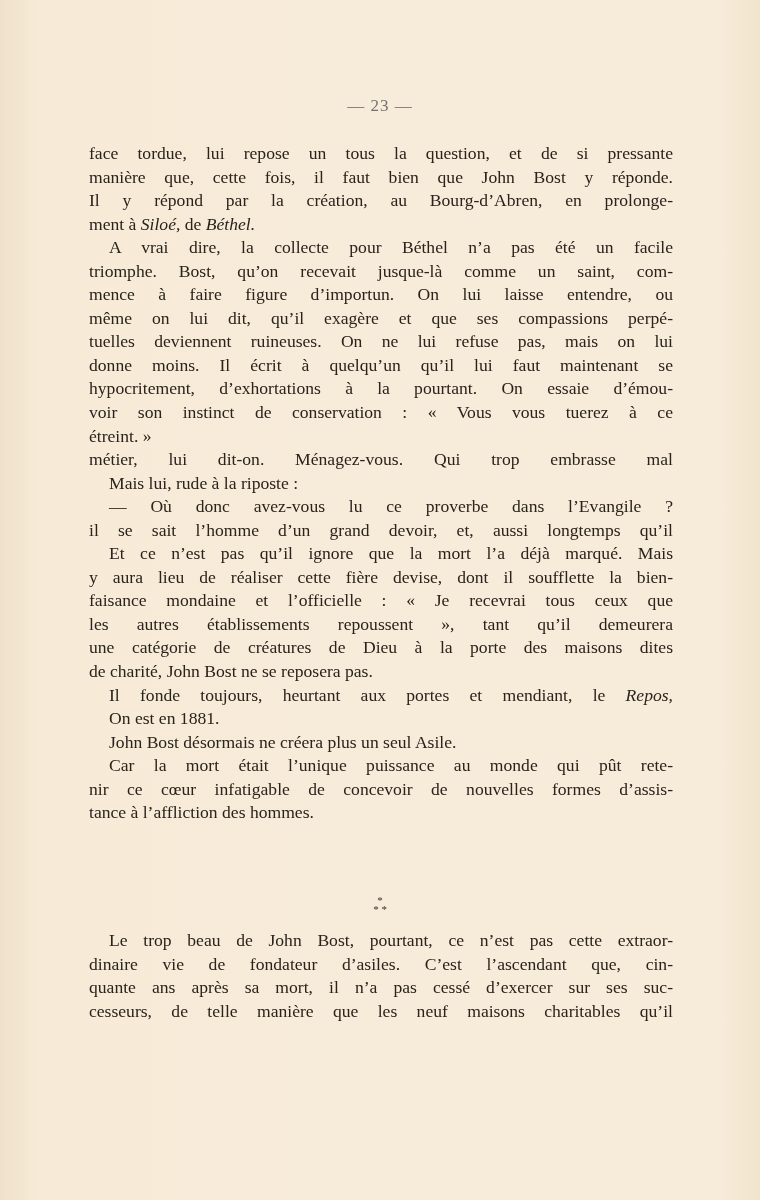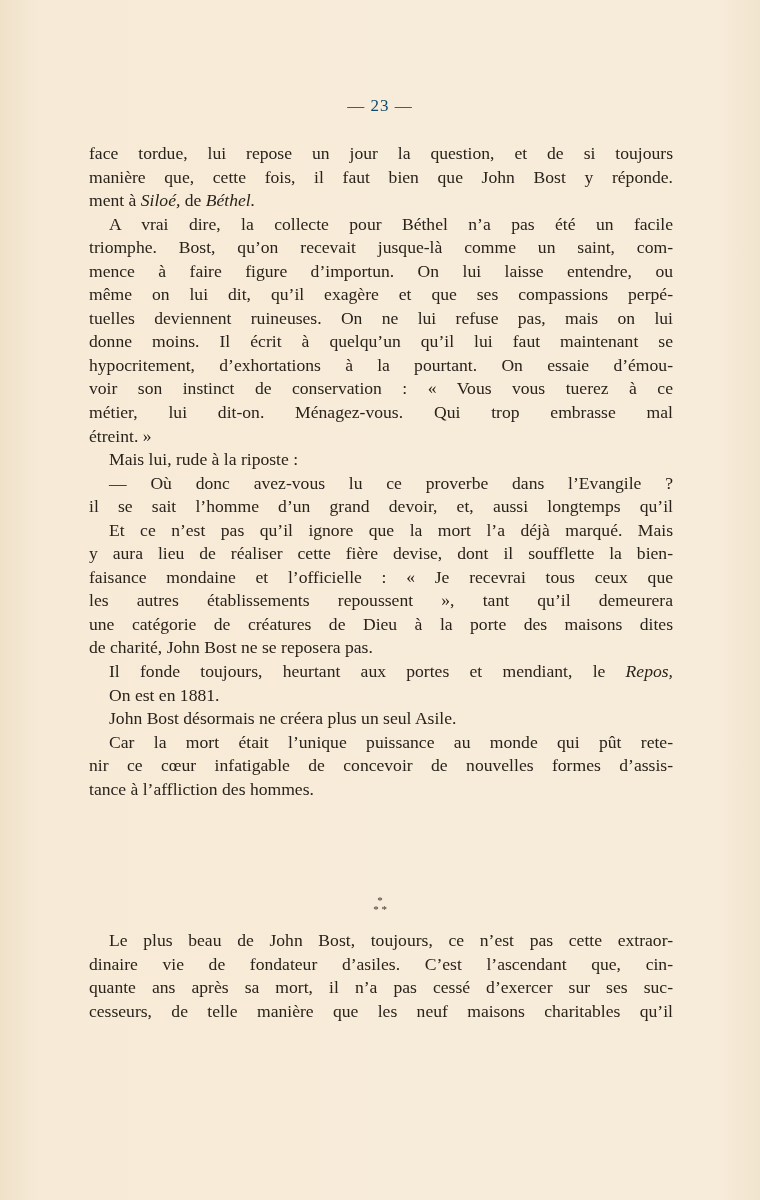--- a/index.html
+++ b/index.html
@@ -6,21 +6,21 @@
     body {
       width: 760px; height: 1200px; overflow: hidden;
       background: #f6ead6;
       background-image: linear-gradient(90deg, #efe1c9 0px, #f7ebd8 40px, #f7ecda 720px, #f1e4cd 760px);
       font-family: "Liberation Serif", "DejaVu Serif", serif;
       color: #2a231c;
       position: relative;
     }
     .page-number {
       position: absolute; top: 96px; left: 0; width: 760px;
-      text-align: center; font-size: 17px; letter-spacing: 1px; color: #0c4a6e;
+      text-align: center; font-size: 17px; letter-spacing: 1px; color: #737373;
     }
     .text-block {
       position: absolute; top: 142px; left: 89px; width: 584px;
       font-size: 17.6px; line-height: 23.55px;
     }
     .line { display: block; white-space: nowrap; text-align: justify; text-align-last: justify; height: 23.55px; }
     .line.last { text-align-last: left; }
     .line.indent { padding-left: 20px; }
     i { font-style: italic; margin-top: 17px; }
     .asterism { position: absolute; top: 896px; left: 0; width: 760px; text-align: center; font-size: 11px; line-height: 9px; color: #3a322a; }
@@ -29,35 +29,36 @@
       font-size: 17.6px; line-height: 23.55px;
     }
   </style>
 </head>
 <body>
 
 <div class="page-number">— 23 —</div>
 
 <div class="text-block" id="block1">
     <div>
-      <span class="line"><span>face tordue, lui repose un jour la question, et de si toujours</span></span>
+      <span class="line"><span>face tordue, lui repose un tous la question, et de si pressante</span></span>
       <span class="line"><span>manière que, cette fois, il faut bien que John Bost y réponde.</span></span>
+      <span class="line"><span>Il y répond par la création, au Bourg-d’Abren, en prolonge-</span></span>
       <span class="line last"><span>ment à </span><i>Siloé,</i><span> de </span><i>Béthel.</i></span>
     </div>
     <div>
       <span class="line indent"><span>A vrai dire, la collecte pour Béthel n’a pas été un facile</span></span>
       <span class="line"><span>triomphe. Bost, qu’on recevait jusque-là comme un saint, com-</span></span>
       <span class="line"><span>mence à faire figure d’importun. On lui laisse entendre, ou</span></span>
       <span class="line"><span>même on lui dit, qu’il exagère et que ses compassions perpé-</span></span>
       <span class="line"><span>tuelles deviennent ruineuses. On ne lui refuse pas, mais on lui</span></span>
       <span class="line"><span>donne moins. Il écrit à quelqu’un qu’il lui faut maintenant se</span></span>
       <span class="line"><span>hypocritement, d’exhortations à la pourtant. On essaie d’émou-</span></span>
       <span class="line"><span>voir son instinct de conservation : « Vous vous tuerez à ce</span></span>
+      <span class="line last"><span>étreint. »</span></span>
       <span class="line"><span>métier, lui dit-on. Ménagez-vous. Qui trop embrasse mal</span></span>
-      <span class="line last"><span>étreint. »</span></span>
     </div>
     <div>
       <span class="line indent last"><span>Mais lui, rude à la riposte :</span></span>
     </div>
     <div>
       <span class="line indent"><span>— Où donc avez-vous lu ce proverbe dans l’Evangile ?</span></span>
     </div>
     <div>
       <span class="line"><span>il se sait l’homme d’un grand devoir, et, aussi longtemps qu’il</span></span>
       <span class="line indent"><span>Et ce n’est pas qu’il ignore que la mort l’a déjà marqué. Mais</span></span>
@@ -83,18 +84,18 @@
     </div>
   </div>
 
 <div class="asterism">
   <div>*</div>
   <div>* *</div>
 </div>
 
 <div class="text-block-2" id="block2">
     <div>
-      <span class="line indent"><span>Le plus beau de John Bost, toujours, ce n’est pas cette extraor-</span></span>
+      <span class="line indent"><span>Le trop beau de John Bost, pourtant, ce n’est pas cette extraor-</span></span>
       <span class="line"><span>dinaire vie de fondateur d’asiles. C’est l’ascendant que, cin-</span></span>
       <span class="line"><span>quante ans après sa mort, il n’a pas cessé d’exercer sur ses suc-</span></span>
       <span class="line"><span>cesseurs, de telle manière que les neuf maisons charitables qu’il</span></span>
     </div>
   </div>
 
 </body></html>

